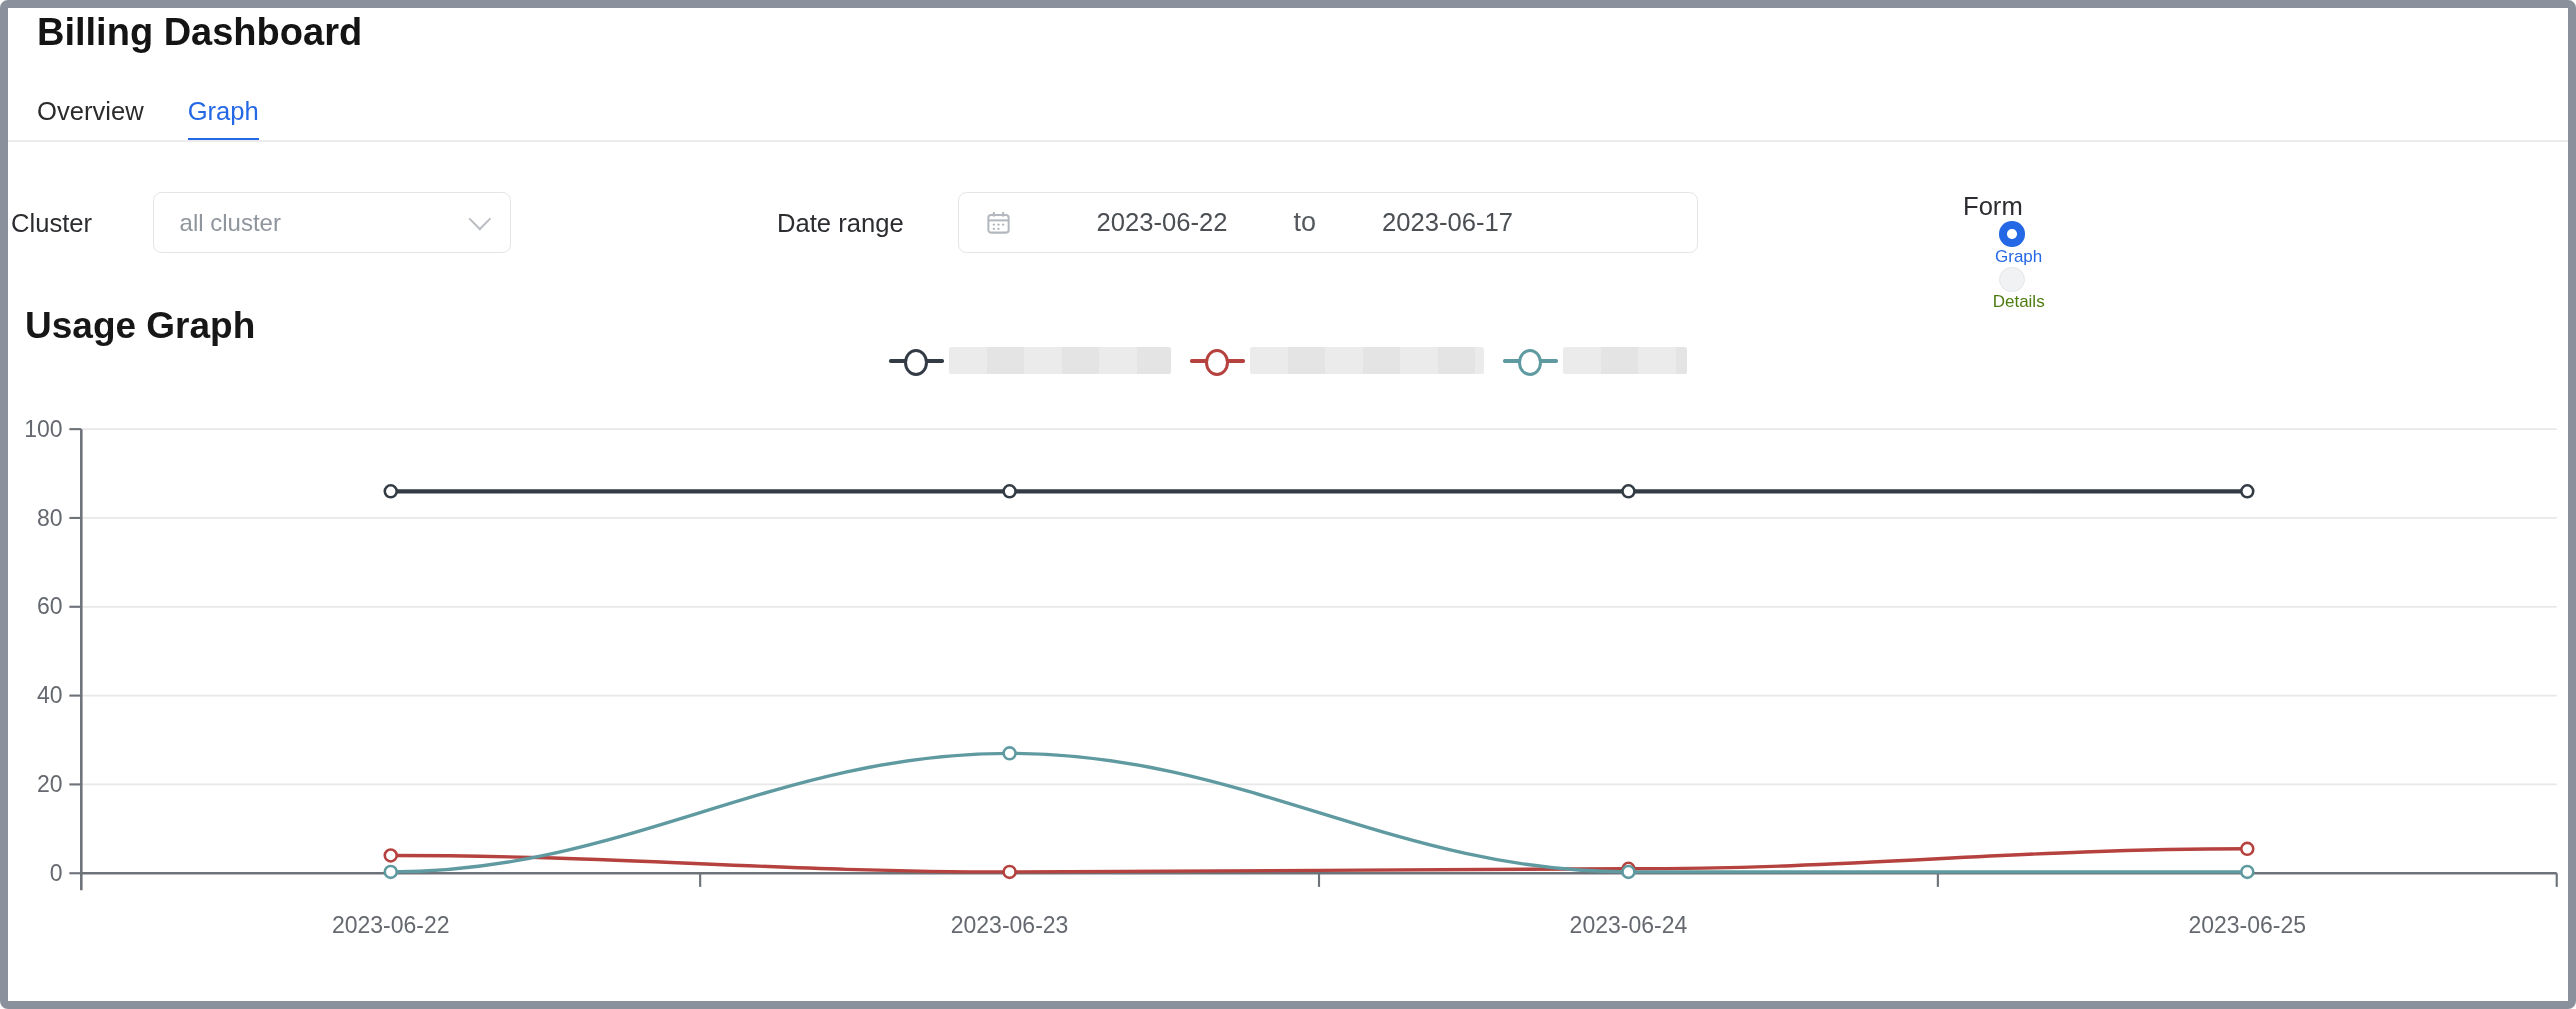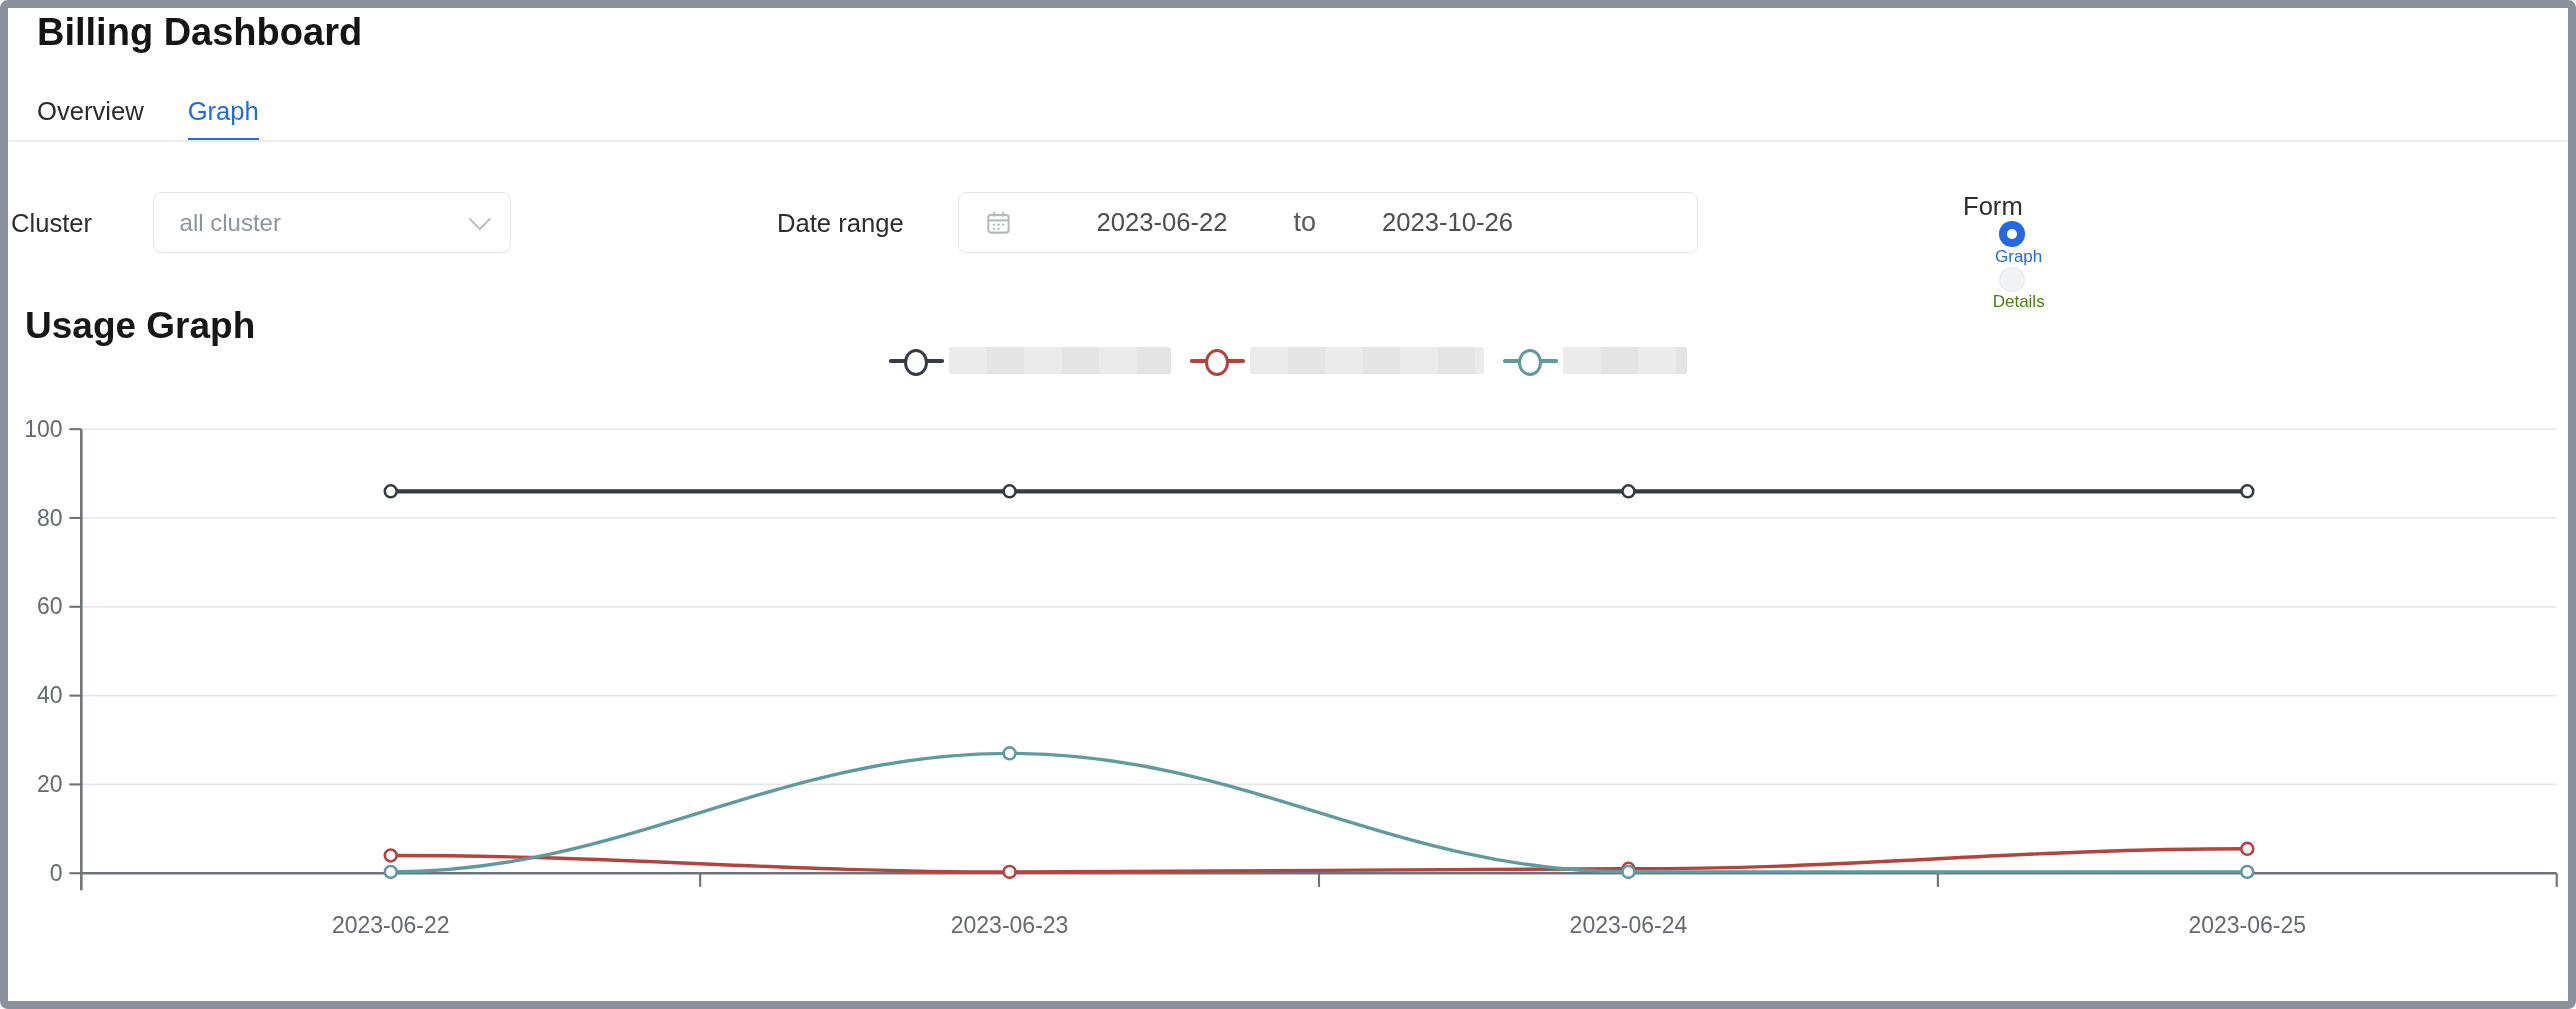--- a/index.html
+++ b/index.html
@@ -111,21 +111,21 @@
         <line x1="21.5" y1="3.5" x2="21.5" y2="9" stroke="#b3b8be" stroke-width="2.4"></line>
         <circle cx="10.5" cy="18.5" r="1.4" fill="#b3b8be"></circle>
           <circle cx="16" cy="18.5" r="1.4" fill="#b3b8be"></circle>
         <circle cx="21.5" cy="18.5" r="1.4" fill="#b3b8be"></circle>
           <circle cx="10.5" cy="23.5" r="1.4" fill="#b3b8be"></circle>
         <circle cx="16" cy="23.5" r="1.4" fill="#b3b8be"></circle>
       </svg>
     </span>
     <span class="date-value">2023-06-22</span>
     <span class="date-to">to</span>
-    <span class="date-value">2023-10-26</span>
+    <span class="date-value">2023-06-17</span>
   </div>
 
   <div class="form-group">
     <span class="filter-label-inline">Form</span>
     <span class="radio on">
         <span class="dot"></span>
       </span>
     <span class="radio-label on">Graph</span>
     <span class="radio-gap"></span>
     <span class="radio off"></span>

